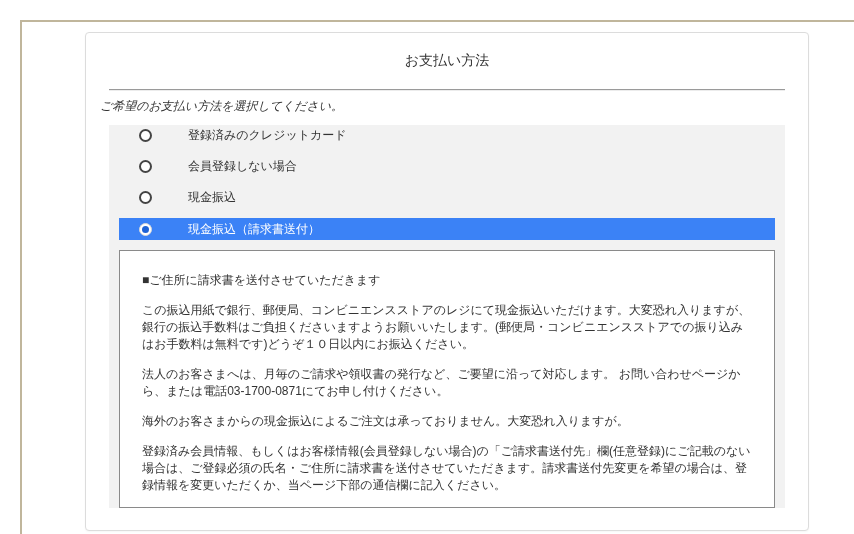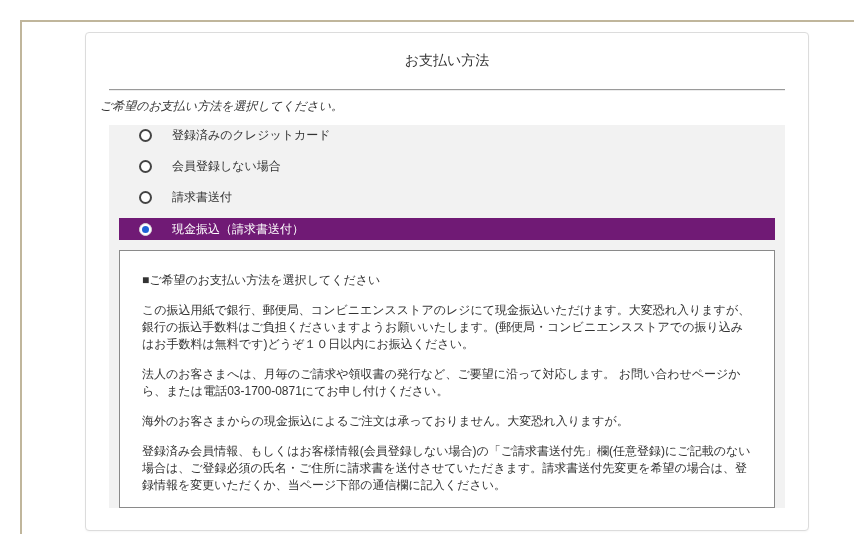--- a/index.html
+++ b/index.html
@@ -33,28 +33,28 @@
   }
   .instruction {
     font-size: 12px;
     margin: 3px 0 8px 1px;
     font-style: italic;
   }
   .options-box { background: #f2f2f2; }
   .option-row {
     display: flex;
     align-items: center;
-    gap: 0;
+    gap: 16px;
     padding: 0 10px;
     height: 21px;
     font-size: 12px;
     cursor: pointer;
   }
   .option-row.selected {
-    background: #701a75;
+    background: #3b82f6;
     color: #ffffff;
     height: 22px;
   }
   .radio {
     width: 13px; height: 13px;
     border-radius: 50%;
     background: #fff;
     border: 2px solid #444;
     flex: 0 0 auto;
   }
@@ -94,28 +94,28 @@
     <div class="option-row">
       <span class="radio"></span>
       <span>登録済みのクレジットカード</span>
     </div>
     <div class="option-row">
       <span class="radio"></span>
       <span>会員登録しない場合</span>
     </div>
     <div class="option-row">
       <span class="radio"></span>
-      <span>請求書送付</span>
+      <span>現金振込</span>
     </div>
     <div class="option-row selected">
       <span class="radio"></span>
       <span>現金振込（請求書送付）</span>
     </div>
 
     <div class="detail-box">
-      <p class="detail-heading">■ご希望のお支払い方法を選択してください</p>
+      <p class="detail-heading">■ご住所に請求書を送付させていただきます</p>
       <p>この振込用紙で銀行、郵便局、コンビニエンスストアのレジにて現金振込いただけます。大変恐れ入りますが、銀行の振込手数料はご負担くださいますようお願いいたします。(郵便局・コンビニエンスストアでの振り込みはお手数料は無料です)どうぞ１０日以内にお振込ください。</p>
       <p>法人のお客さまへは、月毎のご請求や領収書の発行など、ご要望に沿って対応します。 お問い合わせページから、または電話03-1700-0871にてお申し付けください。</p>
       <p>海外のお客さまからの現金振込によるご注文は承っておりません。大変恐れ入りますが。</p>
       <p>登録済み会員情報、もしくはお客様情報(会員登録しない場合)の「ご請求書送付先」欄(任意登録)にご記載のない場合は、ご登録必須の氏名・ご住所に請求書を送付させていただきます。請求書送付先変更を希望の場合は、登録情報を変更いただくか、当ページ下部の通信欄に記入ください。</p>
     </div>
   </div>
 </div>
 
 </body></html>

